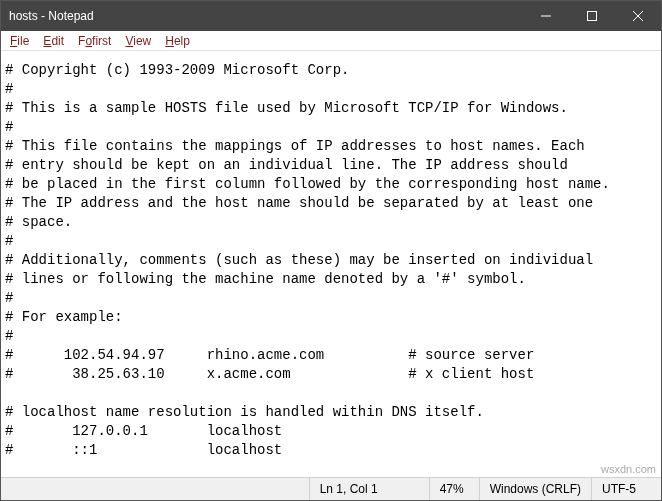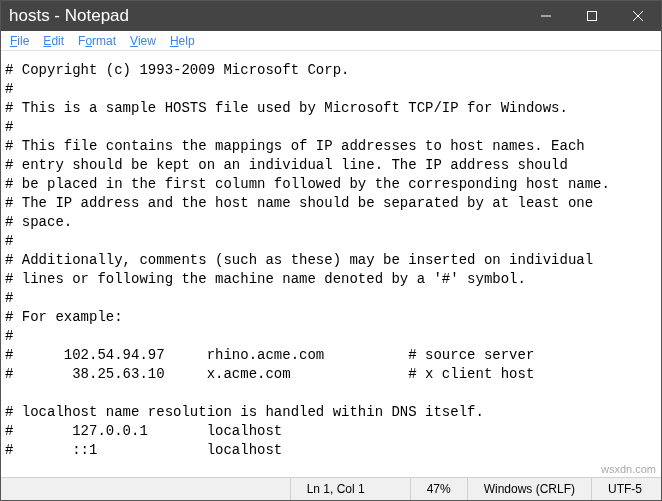--- a/index.html
+++ b/index.html
@@ -16,21 +16,21 @@
     }
     .titlebar {
       height: 30px;
       background: #444;
       color: #fff;
       display: flex;
       align-items: center;
       padding-left: 8px;
       flex-shrink: 0;
     }
-    .titlebar .title { flex: 1; font-size: 17px; }
+    .titlebar .title { flex: 1; font-size: 12px; }
     .titlebar .win-controls { display: flex; height: 100%; }
     .titlebar .win-btn {
       width: 46px;
       display: flex;
       align-items: center;
       justify-content: center;
       color: #fff;
       font-family: 'Segoe UI Symbol', sans-serif;
       font-size: 10px;
     }
@@ -39,21 +39,21 @@
       background: #fff;
       border-bottom: 1px solid #e0e0e0;
       display: flex;
       align-items: center;
       padding: 0 2px;
       flex-shrink: 0;
     }
     .menubar .menu-item {
       padding: 16px 7px;
       font-size: 12px;
-      color: #3b82f6;
+      color: #7f1d1d;
       cursor: default;
     }
     .menubar .menu-item .ul { text-decoration: underline; }
     .editor {
       flex: 1;
       overflow: auto;
       background: #fff;
       position: relative;
       margin-top: 8px;
     }
@@ -70,21 +70,21 @@
       background: #f0f0f0;
       border-top: 1px solid #d0d0d0;
       display: flex;
       align-items: center;
       font-size: 12px;
       color: #000;
       flex-shrink: 0;
     }
     .statusbar .cell {
       border-left: 1px solid #d0d0d0;
-      padding: 0 16px;
+      padding: 0 10px;
       height: 100%;
       display: flex;
       align-items: center;
     }
     .statusbar .spacer { flex: 1; }
     .statusbar .cell.pos { min-width: 120px; }
     .statusbar .cell.zoom { min-width: 50px; }
     .statusbar .cell.eol { min-width: 110px; }
     .statusbar .cell.enc { min-width: 70px; }
     .watermark {
@@ -122,21 +122,21 @@
       <svg width="10" height="10" viewBox="0 0 10 10">
           <path d="M0 0l10 10M10 0L0 10" stroke="#fff" stroke-width="1"></path>
         </svg>
     </div>
   </div>
 </div>
 
 <div class="menubar">
   <div class="menu-item"><span class="ul">F</span><span>ile</span></div>
   <div class="menu-item"><span class="ul">E</span><span>dit</span></div>
-  <div class="menu-item"><span>F</span><span class="ul">o</span><span>rmat</span></div>
+  <div class="menu-item"><span>F</span><span class="ul">o</span><span>first</span></div>
   <div class="menu-item"><span class="ul">V</span><span>iew</span></div>
   <div class="menu-item"><span class="ul">H</span><span>elp</span></div>
 </div>
 
 <div class="editor">
   <pre># Copyright (c) 1993-2009 Microsoft Corp.
 #
 # This is a sample HOSTS file used by Microsoft TCP/IP for Windows.
 #
 # This file contains the mappings of IP addresses to host names. Each

